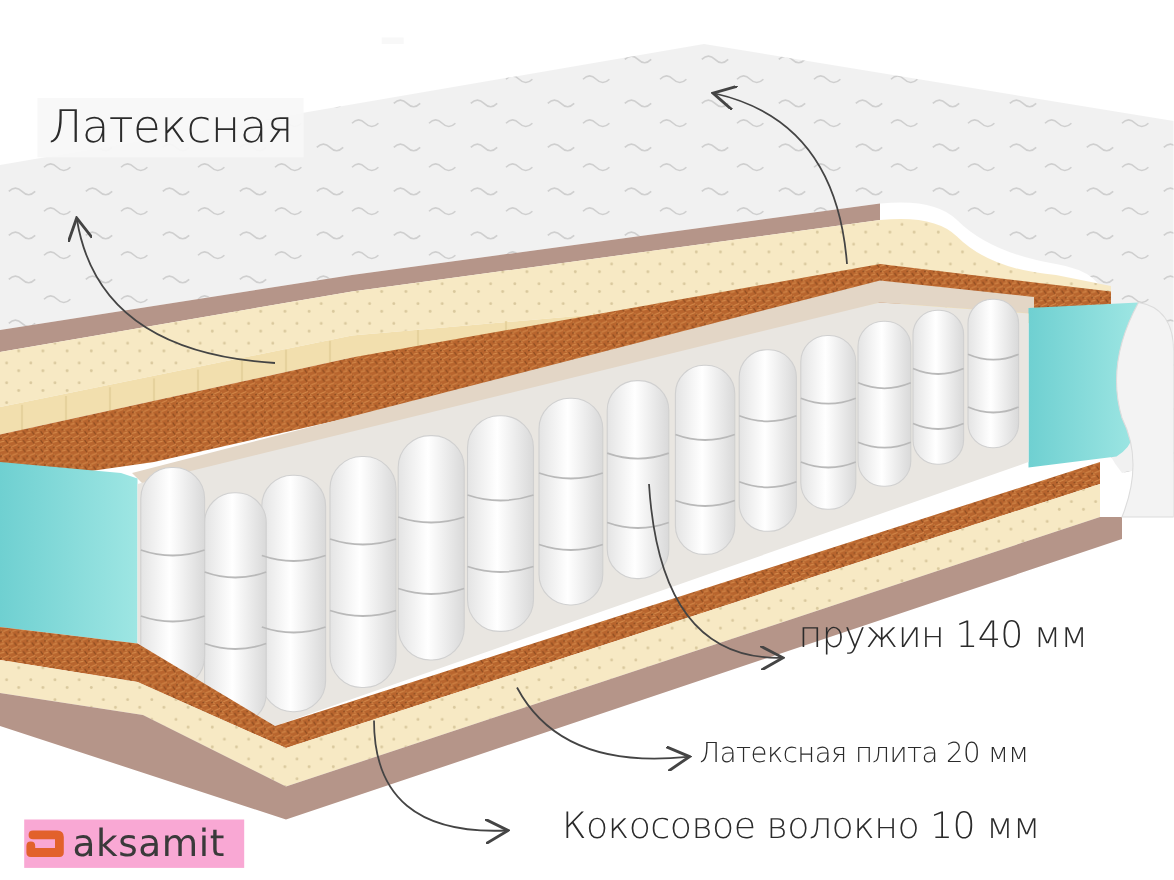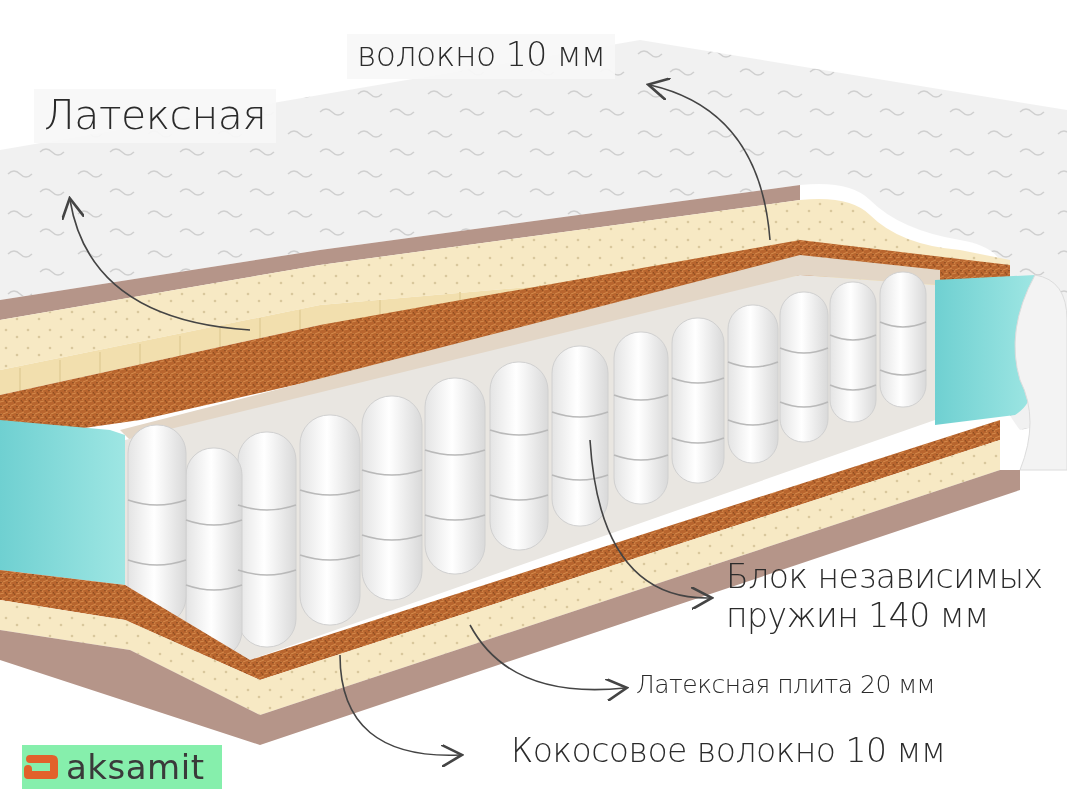--- a/index.html
+++ b/index.html
@@ -6,21 +6,21 @@
     body { width: 1067px; height: 800px; position: relative; overflow: hidden; font-family: "Liberation Sans", "DejaVu Sans", sans-serif; }
     #scene { position: absolute; left: 0; top: 0; width: 1067px; height: 800px; }
     .label { position: absolute; color: #2b2b2b; font-family: "DejaVu Sans", "Liberation Sans", sans-serif; font-weight: 300; letter-spacing: -0.5px; line-height: 1.18; white-space: nowrap; }
     .label.boxed { background: rgba(248,248,248,0.93); padding: 2px 10px 4px 10px; }
     .label span { display: block; }
     #lbl-top-coir { left: 347px; top: 34px; font-size: 33px; }
     #lbl-top-latex { left: 34px; top: 89px; font-size: 41px; text-align: right; }
     #lbl-springs { left: 726px; top: 558px; font-size: 33px; }
     #lbl-bottom-latex { left: 636px; top: 670px; font-size: 25px; }
     #lbl-bottom-coir { left: 472px; top: 732px; font-size: 33px; margin-left: 39px; }
-    #logo { position: absolute; left: 22px; top: 745px; height: 44px; display: flex; align-items: center; background: #86efac; padding-right: 18px; }
+    #logo { position: absolute; left: 22px; top: 745px; height: 44px; display: flex; align-items: center; background: #f9a8d4; padding-right: 18px; }
     #logo .mark { width: 40px; height: 28px; margin-right: 4px; }
     #logo .word { font-family: "DejaVu Sans", "Liberation Sans", sans-serif; font-size: 34px; color: #3a3a3a; letter-spacing: 0.5px; font-weight: 400; }
   </style>
 </head>
 <body>
 
 <svg id="scene" viewBox="0 0 1067 800" xmlns="http://www.w3.org/2000/svg">
   <defs>
     <pattern id="coirPat" width="8" height="8" patternUnits="userSpaceOnUse">
       <rect width="8" height="8" fill="#b8652e"></rect>
@@ -141,29 +141,27 @@
   <g fill="none" stroke="#444" stroke-width="1.6">
     <path d="M770 240 Q760 110 650 85" marker-end="url(#arrowHead)"></path>
     <path d="M250 330 Q90 320 70 200" marker-end="url(#arrowHead)"></path>
     <path d="M590 440 Q600 600 710 598" marker-end="url(#arrowHead)"></path>
     <path d="M470 625 Q510 700 625 688" marker-end="url(#arrowHead)"></path>
     <path d="M340 655 Q340 760 460 755" marker-end="url(#arrowHead)"></path>
   </g>
 </svg>
 
 <div id="lbl-top-coir" class="label boxed">
-  <span>волокно 10 мм</span>
 </div>
 
 <div id="lbl-top-latex" class="label boxed">
   <span>Латексная</span>
 </div>
 
 <div id="lbl-springs" class="label">
-  <span>Блок независимых</span>
   <span>пружин 140 мм</span>
 </div>
 
 <div id="lbl-bottom-latex" class="label">Латексная плита 20 мм</div>
 
 <div id="lbl-bottom-coir" class="label">Кокосовое волокно 10 мм</div>
 
 <div id="logo">
   <svg class="mark" viewBox="0 0 40 28">
     <path d="M4 6 Q4 2 8 2 L30 2 Q36 2 36 8 L36 22 Q36 26 32 26 L6 26 Q2 26 2 22 L2 16 Q2 12 6 12 Q10 12 10 16 L10 18 L28 18 L28 10 L8 10 Q4 10 4 6 Z" fill="#e2612b"></path>

